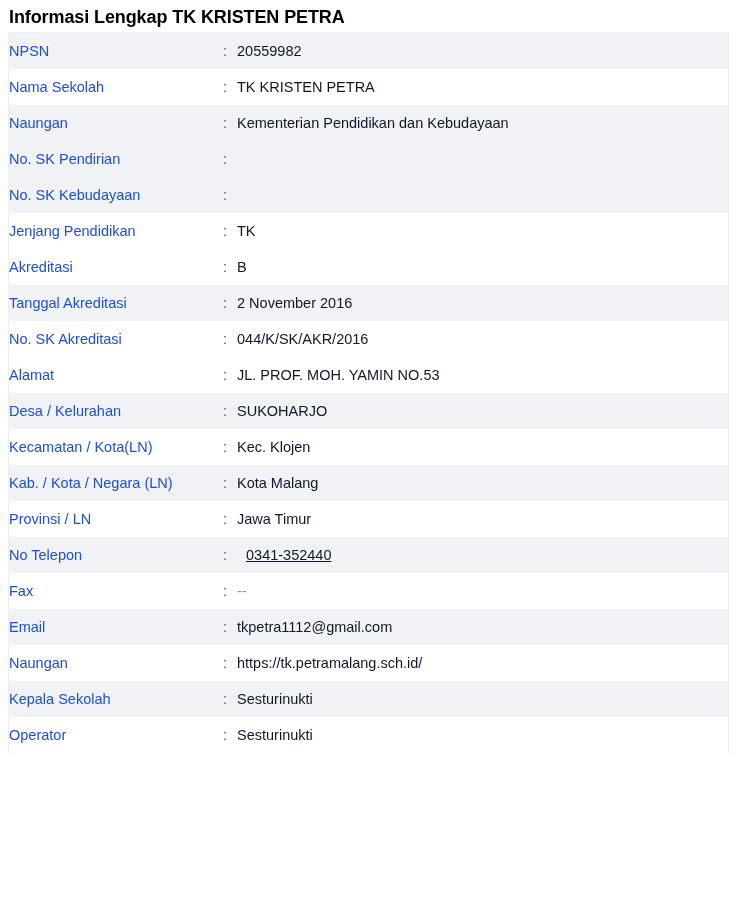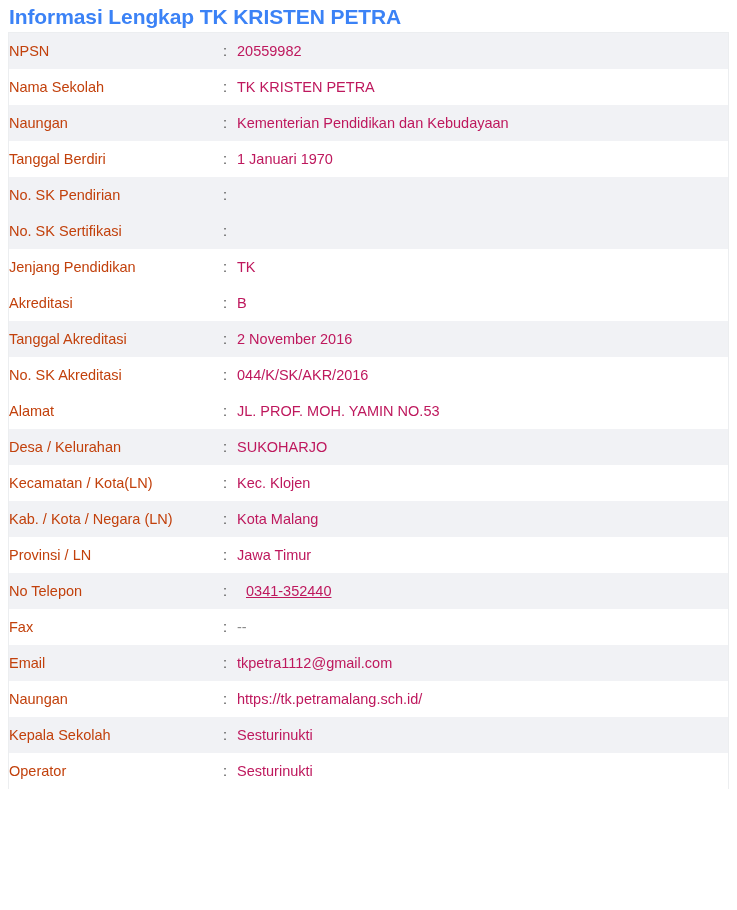--- a/index.html
+++ b/index.html
@@ -17,23 +17,23 @@
     -webkit-font-smoothing: antialiased;
   }
 
   .page {
     width: 737px;
     box-sizing: border-box;
     padding: 0;
   }
 
   .page-title {
-    font-size: 21px;
+    font-size: 18px;
     font-weight: bold;
-    color: #3b82f6;
+    color: #000000;
     letter-spacing: -0.1px;
     margin: 0;
     padding: 5px 0 0 9px;
     line-height: 24px;
     white-space: nowrap;
   }
 
   .info-table-wrap {
     margin: 3px 8px 0 8px;
     border: 1px solid #eceef0;
@@ -61,35 +61,35 @@
     vertical-align: middle;
     border: none;
     line-height: 18px;
     overflow: hidden;
     white-space: nowrap;
   }
 
   td.cell-label {
     width: 214px;
     padding-left: 12px;
-    color: #c2410c;
+    color: #1d4ed8;
     font-weight: 400;
     box-sizing: border-box;
   }
 
   td.cell-sep {
     width: 14px;
     color: #555555;
     text-align: left;
     box-sizing: border-box;
   }
 
   td.cell-value {
     padding-left: 4px;
-    color: #be185d;
+    color: #0f172a;
     font-weight: 400;
     box-sizing: border-box;
   }
 
   td.cell-value.value-indent {
     padding-left: 9px;
     text-decoration: underline;
   }
 
   td.cell-value.value-muted {
@@ -118,32 +118,27 @@
           <tr>
             <td class="cell-label">Nama Sekolah</td>
             <td class="cell-sep">:</td>
             <td class="cell-value">TK KRISTEN PETRA</td>
           </tr>
           <tr class="striped">
             <td class="cell-label">Naungan</td>
             <td class="cell-sep">:</td>
             <td class="cell-value">Kementerian Pendidikan dan Kebudayaan</td>
           </tr>
-          <tr>
-            <td class="cell-label">Tanggal Berdiri</td>
-            <td class="cell-sep">:</td>
-            <td class="cell-value">1 Januari 1970</td>
-          </tr>
           <tr class="striped">
             <td class="cell-label">No. SK Pendirian</td>
             <td class="cell-sep">:</td>
             <td class="cell-value value-empty"></td>
           </tr>
           <tr class="striped">
-            <td class="cell-label">No. SK Sertifikasi</td>
+            <td class="cell-label">No. SK Kebudayaan</td>
             <td class="cell-sep">:</td>
             <td class="cell-value value-empty"></td>
           </tr>
           <tr>
             <td class="cell-label">Jenjang Pendidikan</td>
             <td class="cell-sep">:</td>
             <td class="cell-value">TK</td>
           </tr>
           <tr>
             <td class="cell-label">Akreditasi</td>

